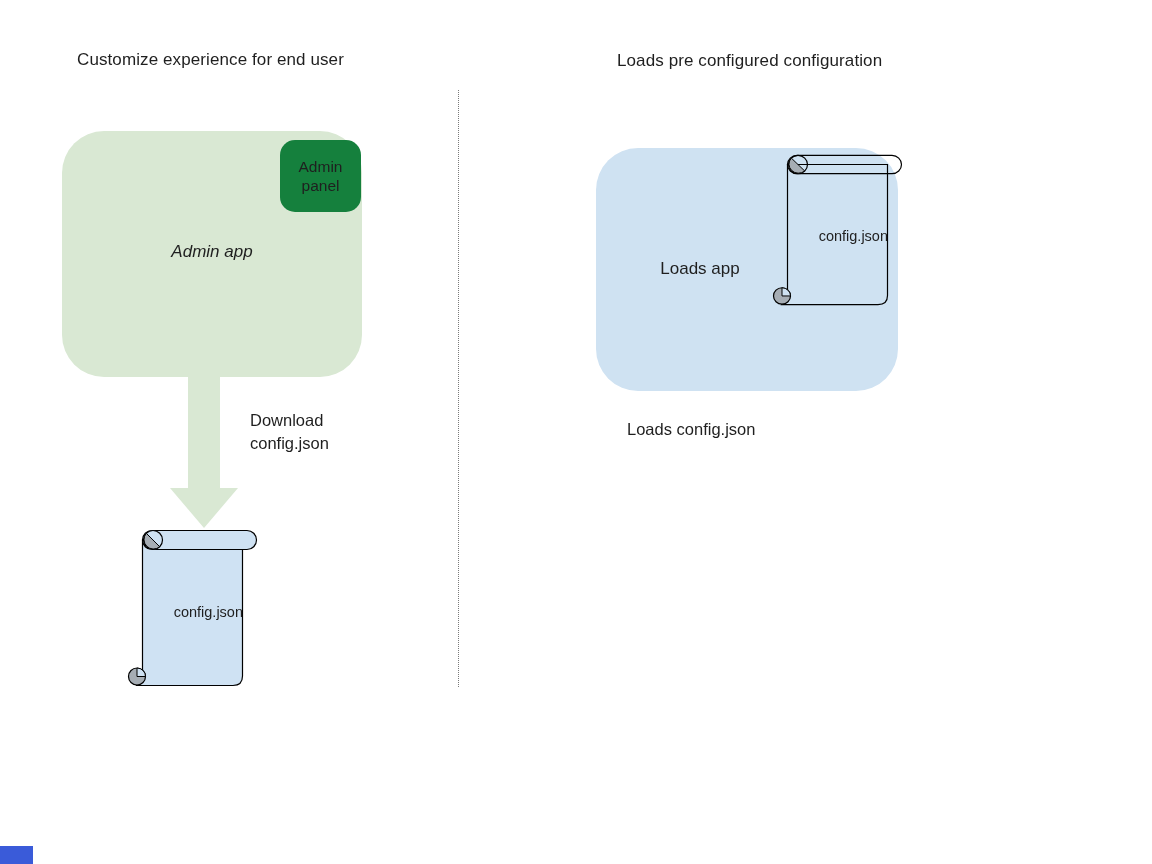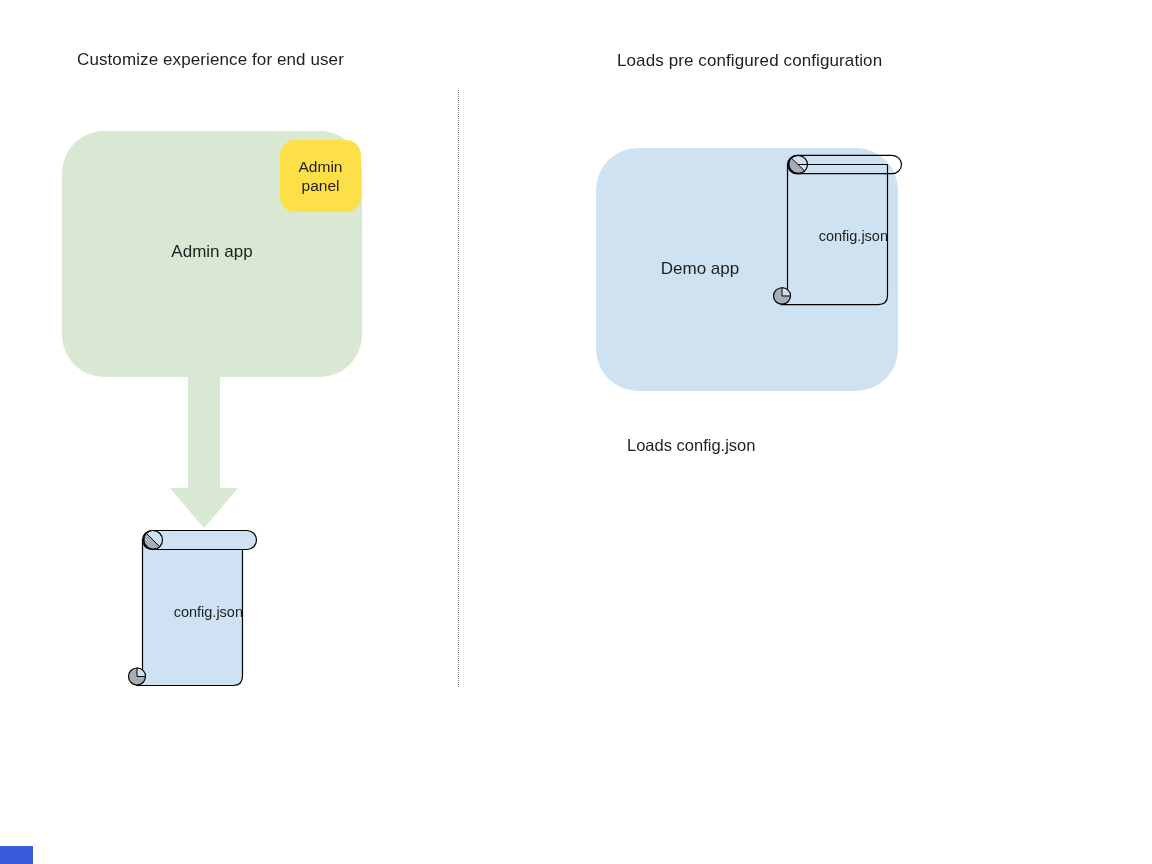--- a/index.html
+++ b/index.html
@@ -27,25 +27,26 @@
     left: 62px; top: 131px;
     width: 300px; height: 246px;
     background: #d9e8d3;
     border-radius: 42px;
   }
   .admin-label {
     left: 62px; top: 242px;
     width: 300px;
     text-align: center;
     font-size: 17px;
+    font-style: italic;
   }
   .panel-box {
     left: 280px; top: 140px;
     width: 81px; height: 72px;
-    background: #fde047;
+    background: #15803d;
     border-radius: 15px;
     display: flex; align-items: center; justify-content: center;
     text-align: center;
     font-size: 15.5px;
     line-height: 19px;
   }
   .arrow-svg { left: 170px; top: 377px; }
   .download-caption {
     left: 250px; top: 409px;
     width: 112px;
@@ -68,21 +69,21 @@
     background: #cfe2f2;
     border-radius: 42px;
   }
   .demo-label {
     left: 610px; top: 259px;
     width: 180px;
     text-align: center;
     font-size: 17px;
   }
   .loads-caption {
-    left: 627px; top: 436px;
+    left: 627px; top: 420px;
     font-size: 16.5px;
     white-space: nowrap;
   }
   .corner-accent {
     left: 0; top: 846px;
     width: 33px; height: 18px;
     background: #3a5bd9;
   }
 </style>
 </head>
@@ -97,33 +98,34 @@
 
   <div class="abs admin-box"></div>
   <div class="abs admin-label">Admin app</div>
   <div class="abs panel-box">
     <span>Admin panel</span>
   </div>
 
   <svg class="abs arrow-svg" width="68" height="152" viewBox="0 0 68 152">
     <path d="M 18 0 H 50 V 111 H 68 L 34 151 L 0 111 H 18 Z" fill="#d9e8d3"></path>
   </svg>
+  <div class="abs download-caption">Download config.json</div>
 
   <svg class="abs scroll-left-svg" width="134" height="162" viewBox="0 0 134 162">
     <path d="M 16.5 13 H 116.5 V 149 Q 116.5 158.5 107 158.5 H 10.5 L 16.5 148 Z" fill="#cfe2f3" stroke="#000000" stroke-width="1.2"></path>
     <circle cx="11" cy="149.5" r="8.5" fill="#a6adb4" stroke="#000000" stroke-width="1.2"></circle>
     <path d="M 11 141 A 8.5 8.5 0 0 1 19.5 149.5 L 11 149.5 Z" fill="#cfe2f3" stroke="#000000" stroke-width="1"></path>
     <rect x="16.5" y="3.5" width="114" height="19" rx="9.5" fill="#cfe2f3" stroke="#000000" stroke-width="1.2"></rect>
     <circle cx="27" cy="13" r="9.5" fill="#cfe2f3" stroke="#000000" stroke-width="1.2"></circle>
     <path d="M 20.3 6.3 A 9.5 9.5 0 0 0 33.7 19.7 Z" fill="#a6adb4" stroke="#000000" stroke-width="1"></path>
   </svg>
   <div class="abs file-label file-label-left">config.json</div>
 
   <div class="abs demo-box"></div>
-  <div class="abs demo-label">Demo app</div>
+  <div class="abs demo-label">Loads app</div>
 
   <svg class="abs scroll-right-svg" width="134" height="156" viewBox="0 0 134 162" preserveAspectRatio="none">
     <path d="M 16.5 13 H 116.5 V 149 Q 116.5 158.5 107 158.5 H 10.5 L 16.5 148 Z" fill="none" stroke="#000000" stroke-width="1.2"></path>
     <circle cx="11" cy="149.5" r="8.5" fill="#a6adb4" stroke="#000000" stroke-width="1.2"></circle>
     <path d="M 11 141 A 8.5 8.5 0 0 1 19.5 149.5 L 11 149.5 Z" fill="#cfe2f2" stroke="#000000" stroke-width="1"></path>
     <rect x="16.5" y="3.5" width="114" height="19" rx="9.5" fill="none" stroke="#000000" stroke-width="1.2"></rect>
     <circle cx="27" cy="13" r="9.5" fill="none" stroke="#000000" stroke-width="1.2"></circle>
     <path d="M 20.3 6.3 A 9.5 9.5 0 0 0 33.7 19.7 Z" fill="#a6adb4" stroke="#000000" stroke-width="1"></path>
   </svg>
   <div class="abs file-label file-label-right">config.json</div>

